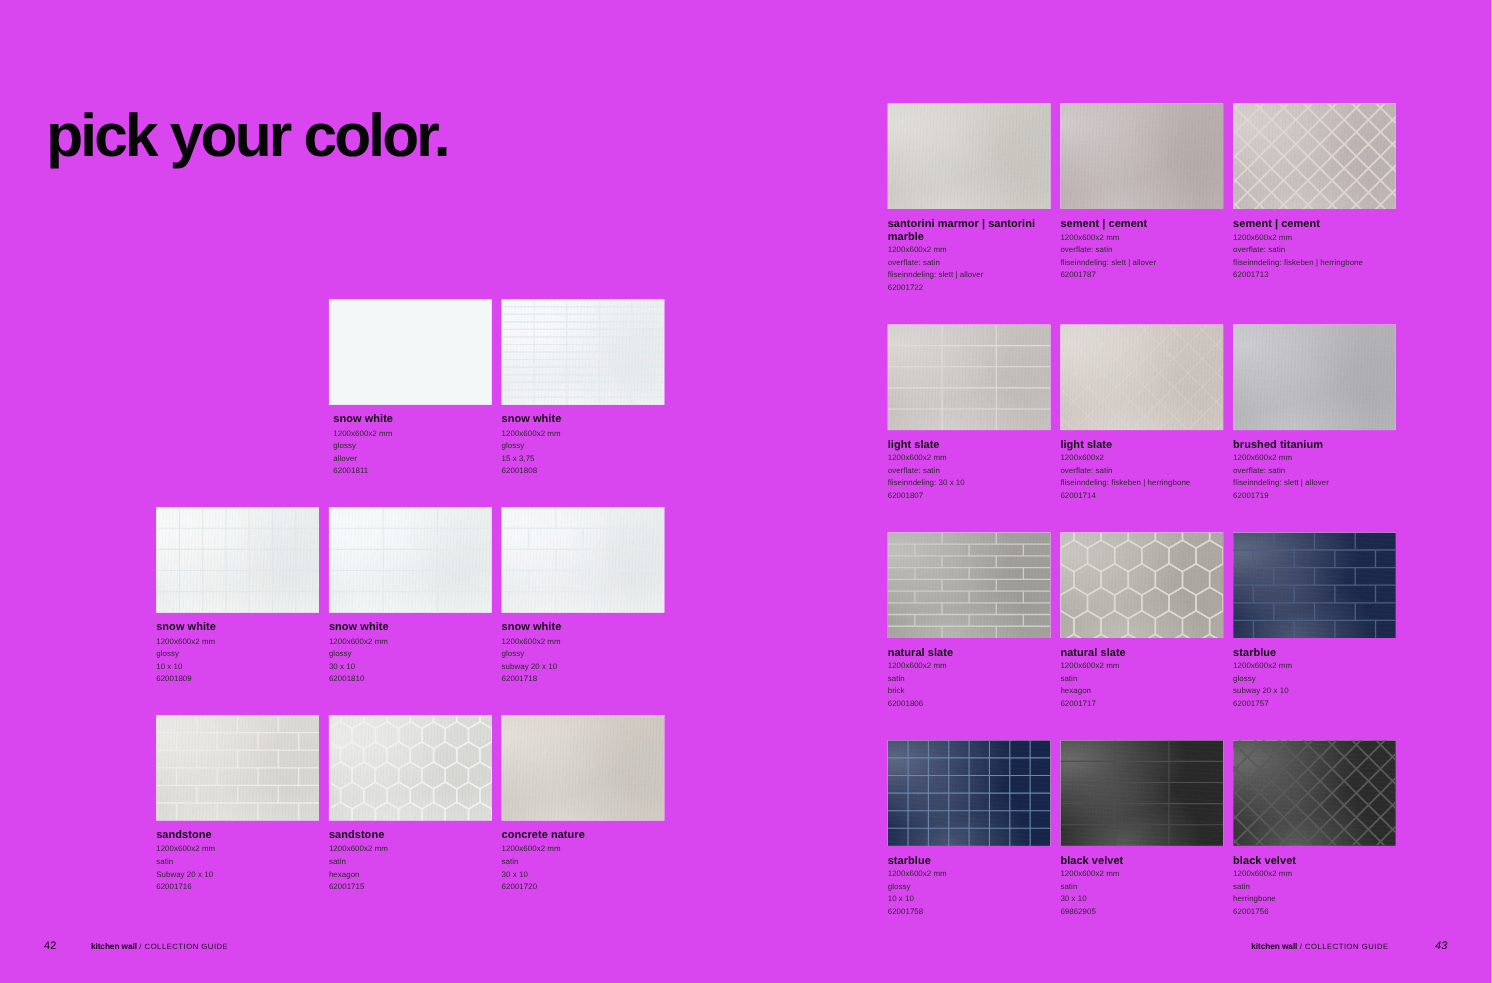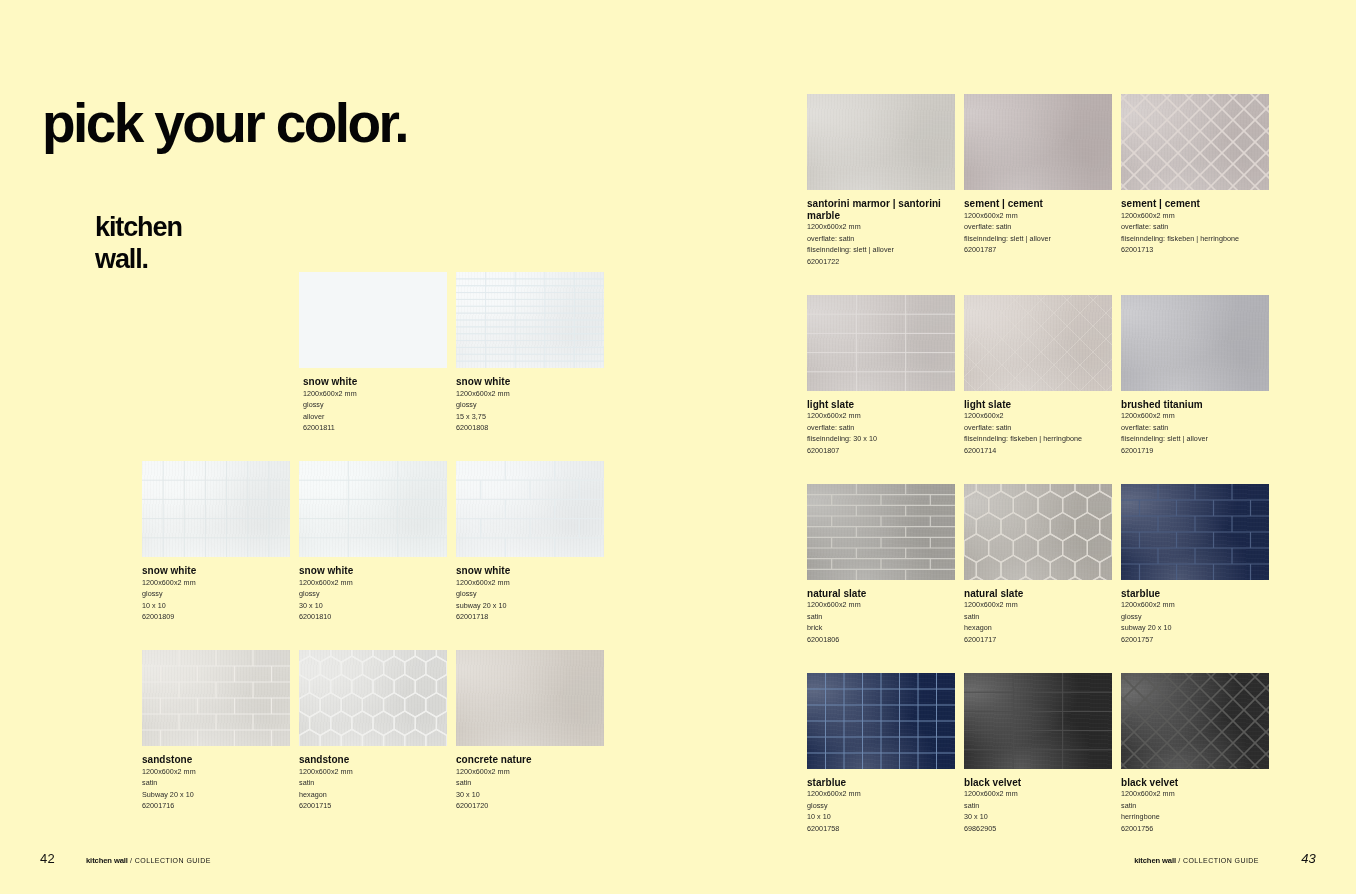--- a/index.html
+++ b/index.html
@@ -9,21 +9,21 @@
     height: 894px;
     background: #ffffff;
     font-family: "Liberation Sans", sans-serif;
     overflow: hidden;
   }
 
   .spread {
     position: relative;
     width: 1356px;
     height: 894px;
-    background: #fef9c3;
+    background: #d946ef;
   }
 
   
   .headline {
     position: absolute;
     left: 42px;
     top: 96px;
     font-size: 55px;
     font-weight: 700;
     letter-spacing: -2.6px;
@@ -112,21 +112,21 @@
   .footer {
     position: absolute;
     bottom: 28px;
     font-size: 7.6px;
     color: #111;
     white-space: nowrap;
   }
   .footer-left  { left: 40px; }
   .footer-right { right: 40px; }
   .footer .pg {
-    font-size: 13px;
+    font-size: 10px;
     color: #111;
     letter-spacing: .2px;
   }
   .footer .brand {
     font-weight: 700;
     letter-spacing: -.1px;
   }
   .footer .guide {
     letter-spacing: .45px;
     font-size: 7px;
@@ -134,24 +134,20 @@
   .footer-left .pg  { margin-right: 29px; }
   .footer-right .pg { margin-left: 40px; font-style: italic; }
 </style>
 </head>
 <body>
 
 <div class="spread">
 
   <h1 class="headline">pick your color.</h1>
 
-  <div class="section-title">
-    <span>kitchen</span><br>
-    <span>wall.</span>
-  </div>
 
   <div class="page-grid grid-left" id="grid-left">
       <div class="cell empty">
         <div class="swatch"></div>
       </div>
       <div class="cell indent">
         <div class="swatch">
           <div class="tex" style="background: rgb(244, 247, 248);"></div>
         </div>
         <div class="caption">

